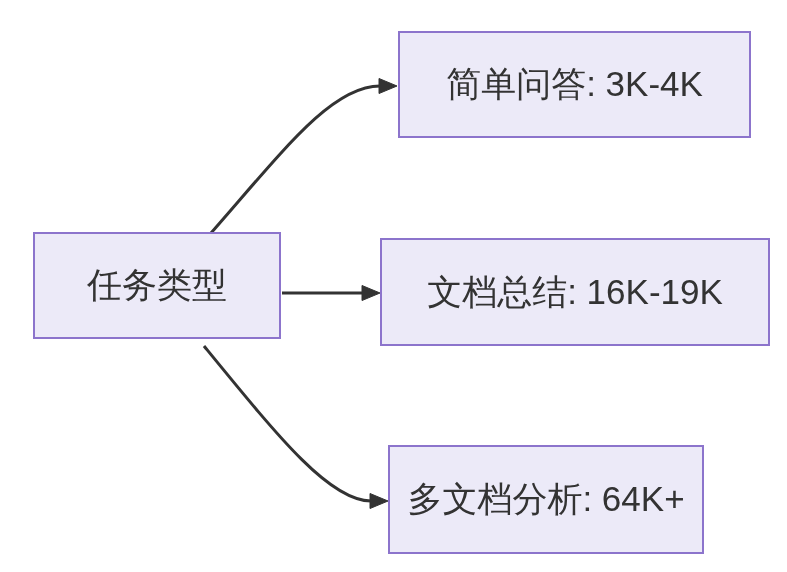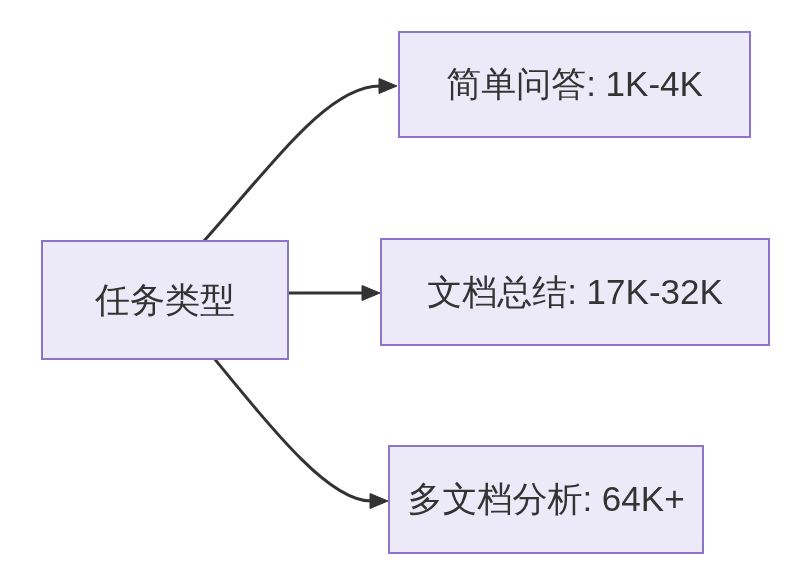--- a/index.html
+++ b/index.html
@@ -61,29 +61,29 @@
     <path class="edge" d="M 204 241 C 280 155, 330 86, 380 86"></path>
     <polygon class="arrowhead" points="379,78.5 397,86 379,93.5"></polygon>
 
     <path class="edge" d="M 282 293 L 364 293"></path>
     <polygon class="arrowhead" points="362,285.5 380,293 362,300.5"></polygon>
 
     <path class="edge" d="M 204 346 C 280 439, 330 501, 371 501"></path>
     <polygon class="arrowhead" points="370,493.5 388,501 370,508.5"></polygon>
   </svg>
 
-  <div class="node" style="left:33px; top:240px; width:248px; height:120px;margin-left:8px;">
+  <div class="node" style="left:33px; top:232px; width:248px; height:107px;">
     <span class="node-label">任务类型</span>
   </div>
 
   <div class="node" style="left:398px; top:31px; width:353px; height:107px;">
-    <span class="node-label">简单问答: 1K-4K</span>
+    <span class="node-label">简单问答: 3K-4K</span>
   </div>
 
   <div class="node" style="left:380px; top:238px; width:390px; height:108px;">
-    <span class="node-label">文档总结: 17K-32K</span>
+    <span class="node-label">文档总结: 16K-19K</span>
   </div>
 
   <div class="node" style="left:388px; top:445px; width:316px; height:109px;">
     <span class="node-label">多文档分析: 64K+</span>
   </div>
 
 </div>
 
 </body></html>

